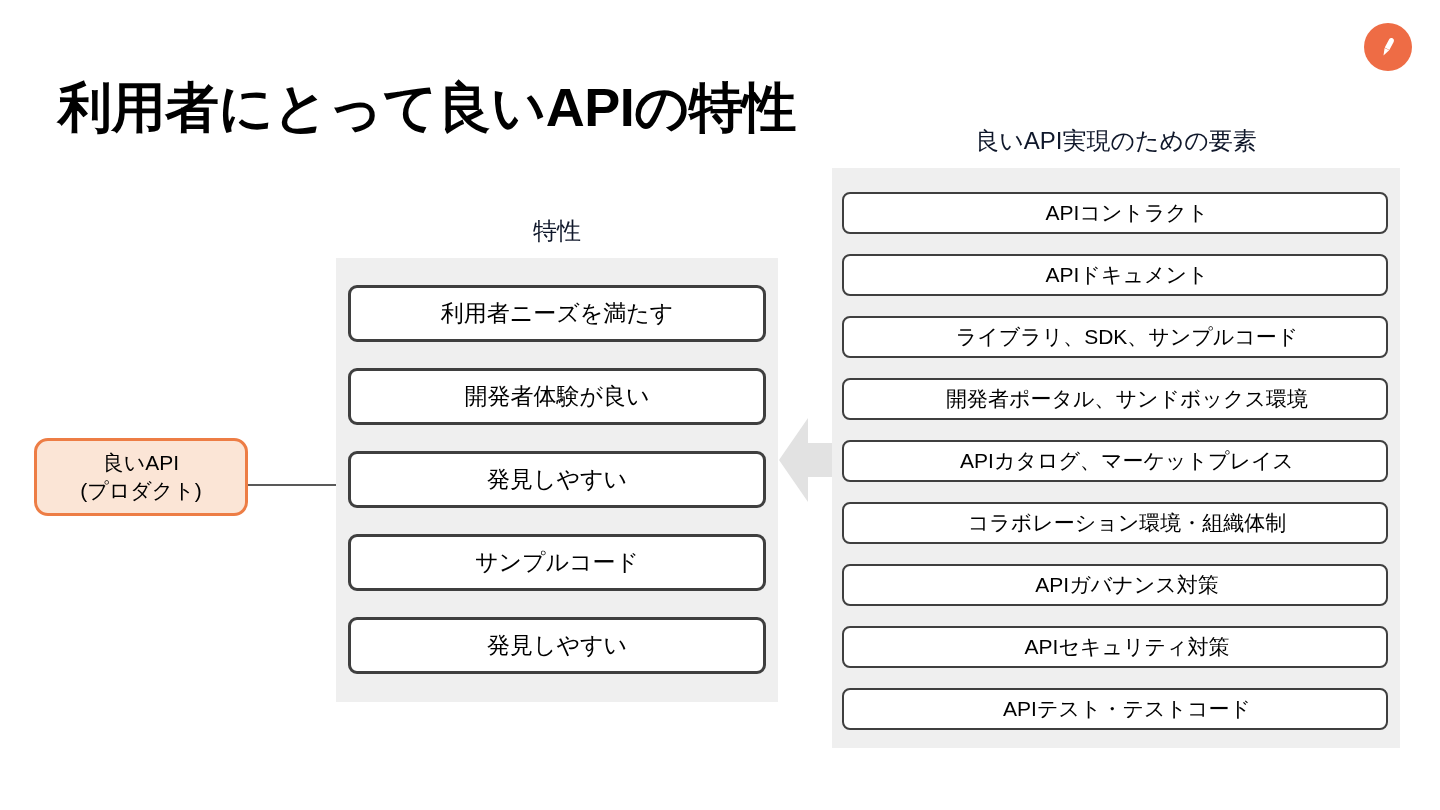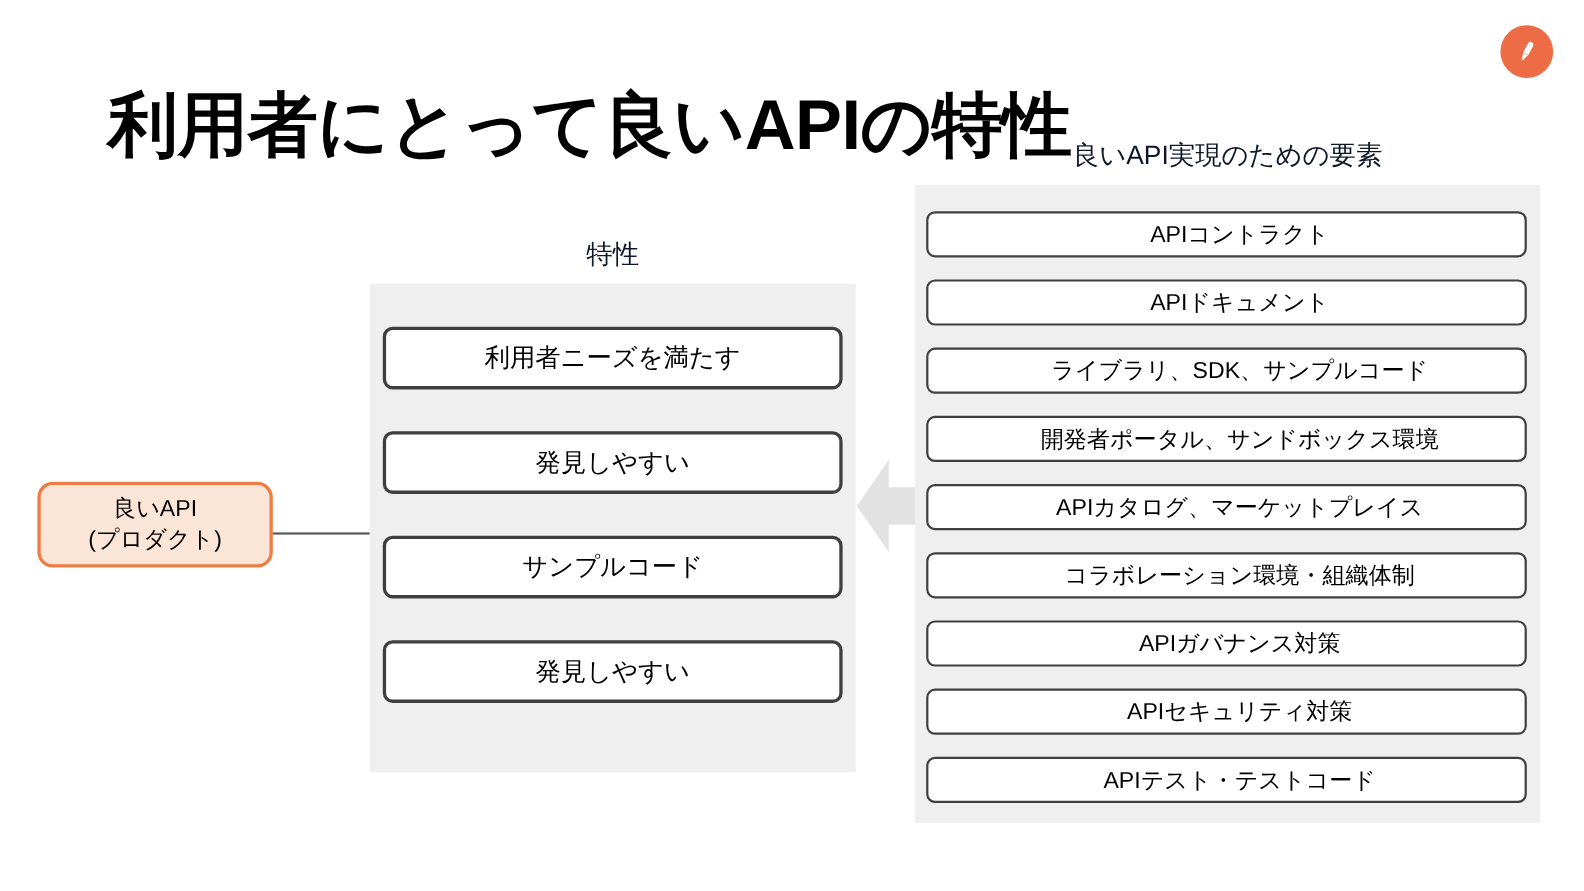--- a/index.html
+++ b/index.html
@@ -14,27 +14,26 @@
     overflow: hidden;
     font-family: "Liberation Sans", "DejaVu Sans", sans-serif;
     color: #000000;
   }
 
   
   .slide-title {
     position: absolute;
     left: 58px;
     top: 78px;
-    font-size: 64px;
+    font-size: 54px;
     font-weight: 700;
     letter-spacing: -0.5px;
     color: #000000;
     white-space: nowrap;
     line-height: 1.1;
-    margin-left: 40px;
   }
 
   
   .brand-logo {
     position: absolute;
     left: 1364px;
     top: 23px;
     width: 48px;
     height: 48px;
     border-radius: 50%;
@@ -118,21 +117,20 @@
     left: 348px;
     top: 285px;
     width: 418px;
     display: flex;
     flex-direction: column;
     gap: 26px;
   }
   #characteristics-list .item-box {
     height: 57px;
     font-size: 23px;
-    margin-top: 12px;
   }
 
   
   #enablers-panel {
     left: 832px;
     top: 168px;
     width: 568px;
     height: 580px;
   }
   #enablers-heading {
@@ -189,20 +187,23 @@
 </div>
 <div class="connector-line"></div>
 
 <div class="column-heading" id="characteristics-heading">特性</div>
 <div class="column-panel" id="characteristics-panel"></div>
 <div id="characteristics-list">
   <div class="item-box">
     <span>利用者ニーズを満たす</span>
   </div>
   <div class="item-box">
+    <span>開発者体験が良い</span>
+  </div>
+  <div class="item-box">
     <span>発見しやすい</span>
   </div>
   <div class="item-box">
     <span>サンプルコード</span>
   </div>
   <div class="item-box">
     <span>発見しやすい</span>
   </div>
 </div>
 

